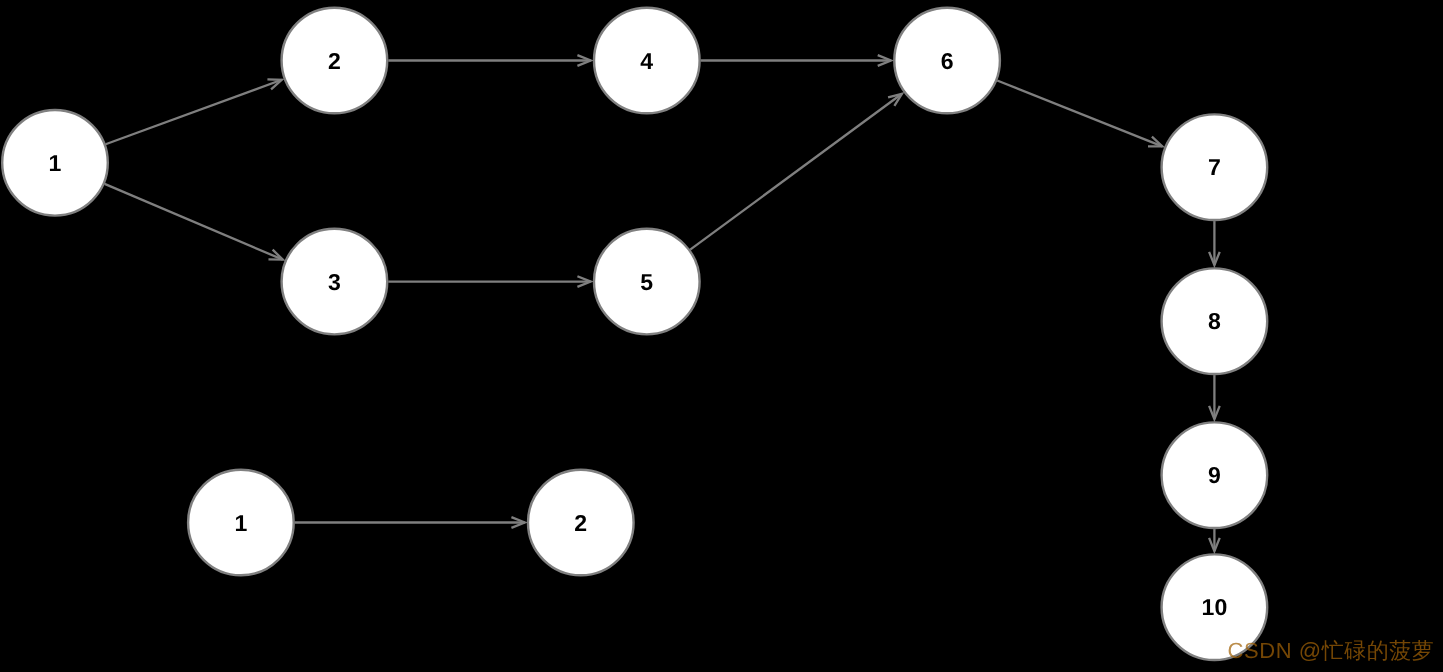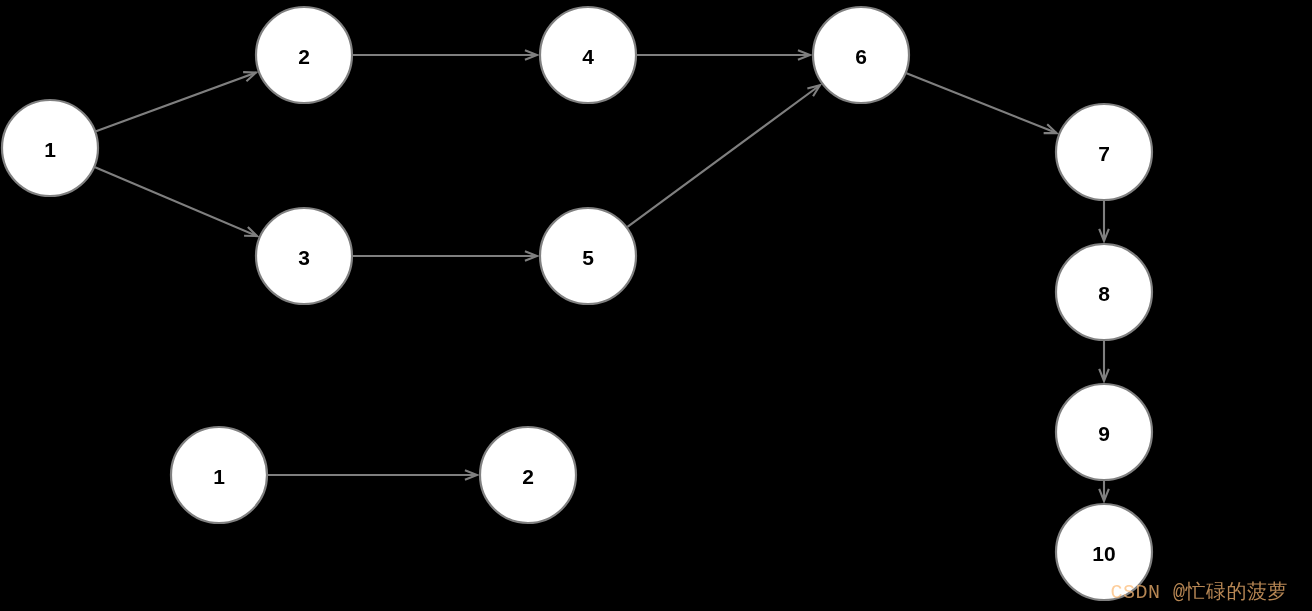--- a/index.html
+++ b/index.html
@@ -52,25 +52,25 @@
   }
   .edge-head {
     stroke: #7f7f7f;
     stroke-width: 2.1;
     fill: none;
     stroke-linecap: butt;
     stroke-linejoin: miter;
   }
   .watermark {
     position: absolute;
-    right: 24px;
+    right: 8px;
     bottom: 6px;
-    color: #fdba74;
+    color: #a16207;
     opacity: 0.72;
-    font-family: Liberation Mono, monospace;
+    font-family: Liberation Sans, sans-serif;
     font-size: 20px;
     letter-spacing: 0.5px;
     white-space: nowrap;
     pointer-events: none;
   }
 </style>
 </head>
 <body>
 
 <div id="canvas-root">

